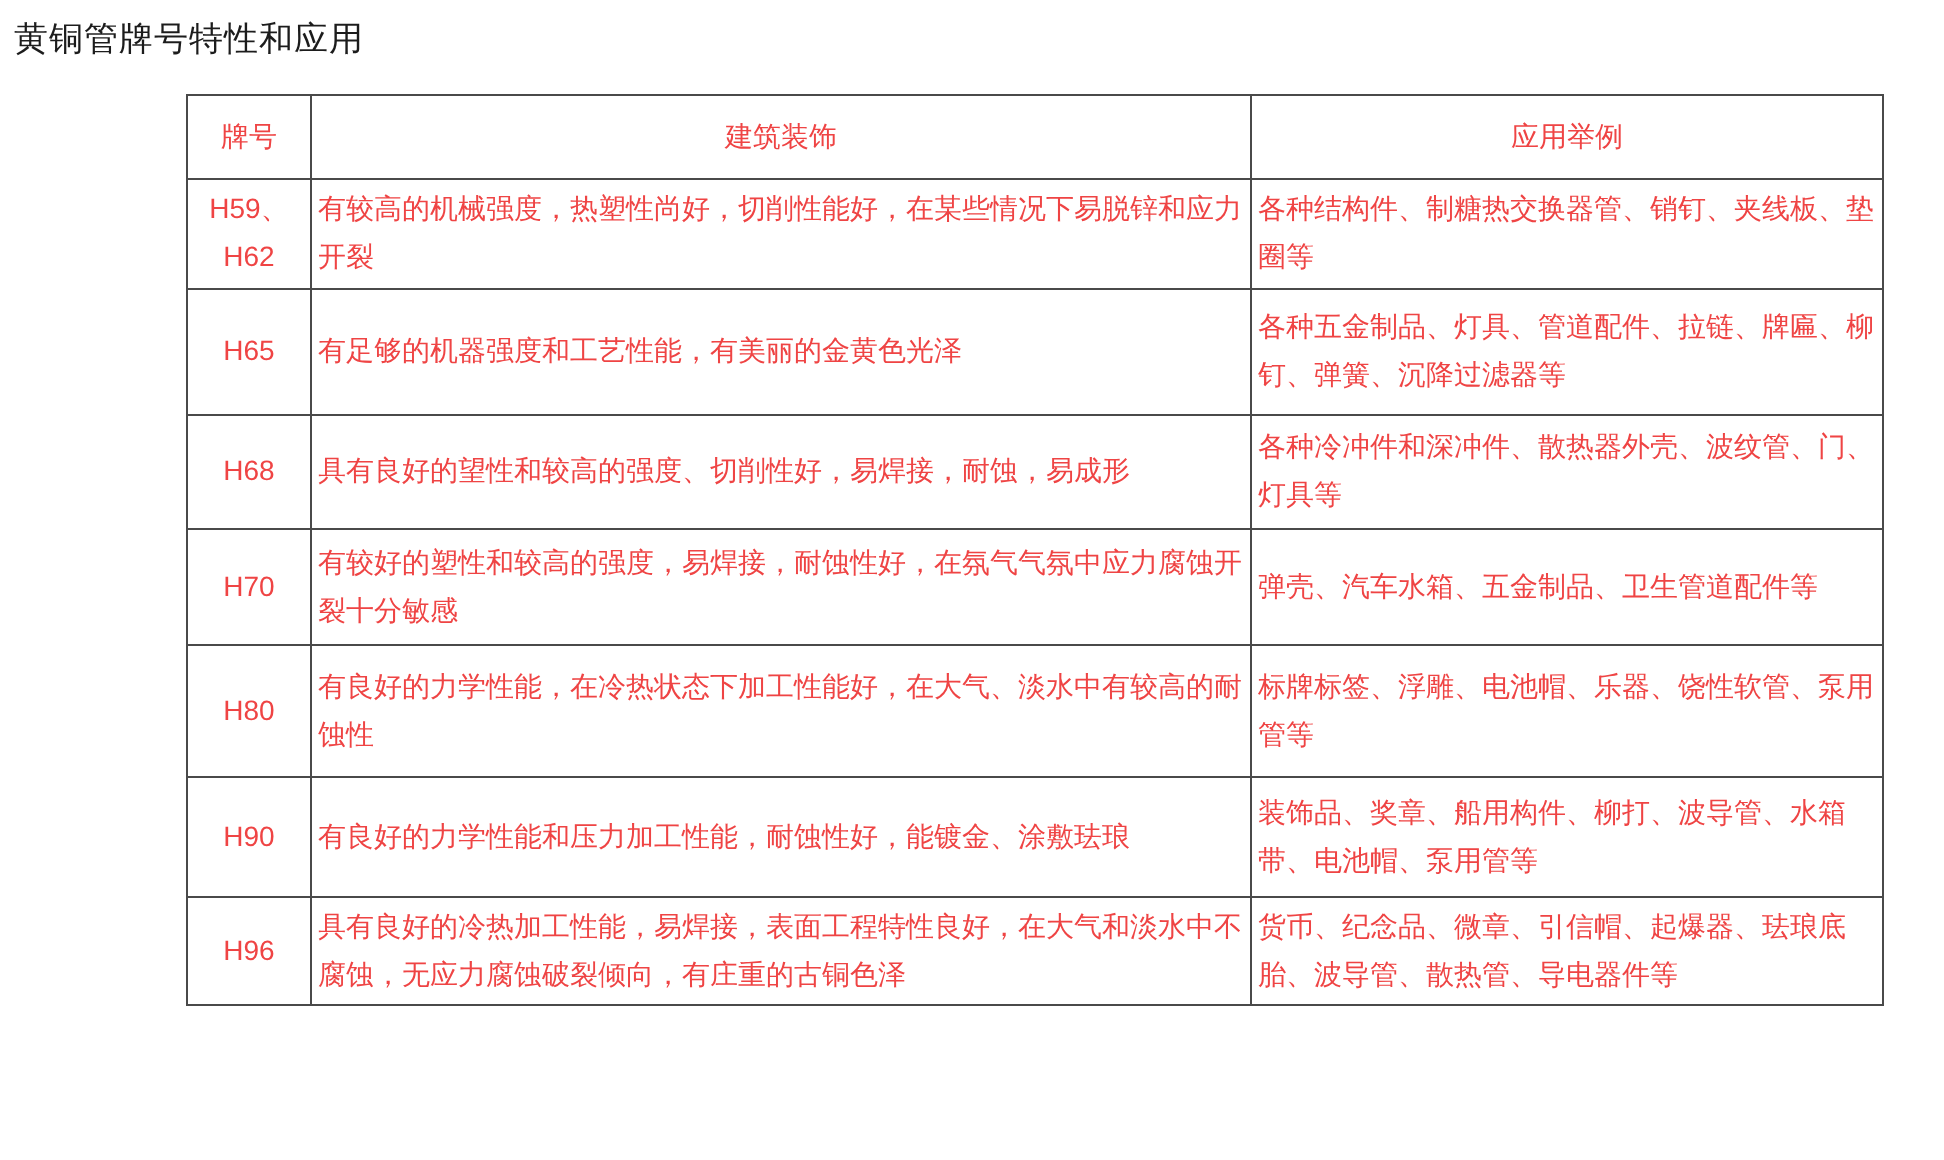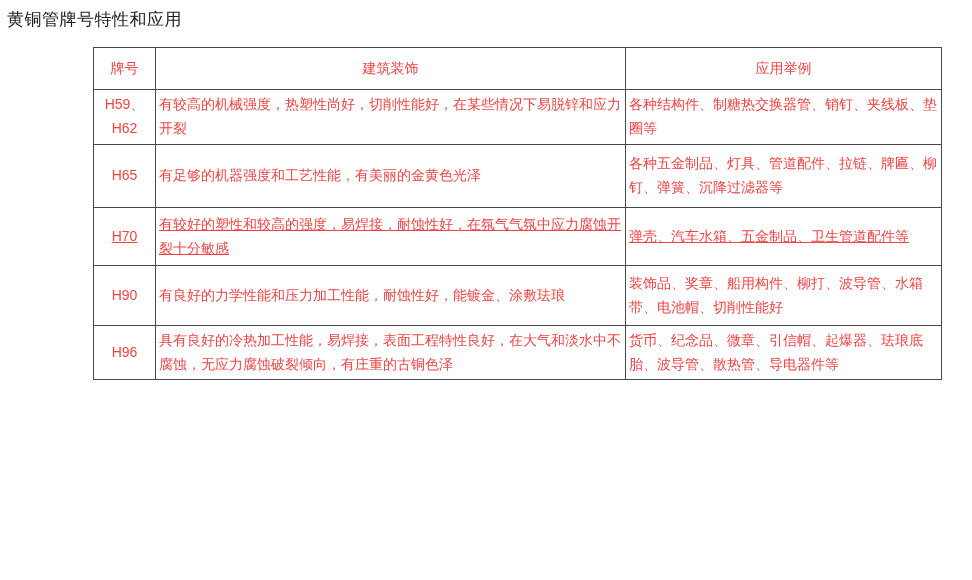--- a/index.html
+++ b/index.html
@@ -45,21 +45,21 @@
   .grade-table td.apps-cell {
     text-align: left;
   }
   col.c-grade  { width: 62px; }
   col.c-traits { width: 470px; }
   col.c-apps   { width: 316px; }
   tr.h-head { height: 42px; }
   tr.h-r0 { height: 55px; }
   tr.h-r1 { height: 63px; margin-top: 44px; }
   tr.h-r2 { height: 57px; }
-  tr.h-r3 { height: 58px; text-decoration: underline; }
+  tr.h-r3 { height: 58px; }
   tr.h-r4 { height: 66px; }
   tr.h-r5 { height: 66px; }
   tr.h-r6 { height: 60px; }
   tr.h-r7 { height: 54px; }
 </style>
 </head>
 <body>
 
 <h1 class="page-title">黄铜管牌号特性和应用</h1>
 
@@ -80,29 +80,39 @@
     <tr class="h-r0">
       <td class="grade-cell">H59、H62</td>
       <td class="traits-cell">有较高的机械强度，热塑性尚好，切削性能好，在某些情况下易脱锌和应力开裂</td>
       <td class="apps-cell">各种结构件、制糖热交换器管、销钉、夹线板、垫圈等</td>
     </tr>
     <tr class="h-r1">
       <td class="grade-cell">H65</td>
       <td class="traits-cell">有足够的机器强度和工艺性能，有美丽的金黄色光泽</td>
       <td class="apps-cell">各种五金制品、灯具、管道配件、拉链、牌匾、柳钉、弹簧、沉降过滤器等</td>
     </tr>
+    <tr class="h-r2">
+      <td class="grade-cell">H68</td>
+      <td class="traits-cell">具有良好的望性和较高的强度、切削性好，易焊接，耐蚀，易成形</td>
+      <td class="apps-cell">各种冷冲件和深冲件、散热器外壳、波纹管、门、灯具等</td>
+    </tr>
     <tr class="h-r3">
       <td class="grade-cell">H70</td>
       <td class="traits-cell">有较好的塑性和较高的强度，易焊接，耐蚀性好，在氛气气氛中应力腐蚀开裂十分敏感</td>
       <td class="apps-cell">弹壳、汽车水箱、五金制品、卫生管道配件等</td>
     </tr>
+    <tr class="h-r4">
+      <td class="grade-cell">H80</td>
+      <td class="traits-cell">有良好的力学性能，在冷热状态下加工性能好，在大气、淡水中有较高的耐蚀性</td>
+      <td class="apps-cell">标牌标签、浮雕、电池帽、乐器、饶性软管、泵用管等</td>
+    </tr>
     <tr class="h-r6">
       <td class="grade-cell">H90</td>
       <td class="traits-cell">有良好的力学性能和压力加工性能，耐蚀性好，能镀金、涂敷珐琅</td>
-      <td class="apps-cell">装饰品、奖章、船用构件、柳打、波导管、水箱带、电池帽、切削性能好</td>
+      <td class="apps-cell">装饰品、奖章、船用构件、柳打、波导管、水箱带、电池帽、泵用管等</td>
     </tr>
     <tr class="h-r7">
       <td class="grade-cell">H96</td>
       <td class="traits-cell">具有良好的冷热加工性能，易焊接，表面工程特性良好，在大气和淡水中不腐蚀，无应力腐蚀破裂倾向，有庄重的古铜色泽</td>
       <td class="apps-cell">货币、纪念品、微章、引信帽、起爆器、珐琅底胎、波导管、散热管、导电器件等</td>
     </tr>
   </tbody>
 </table>
 
 </body></html>

